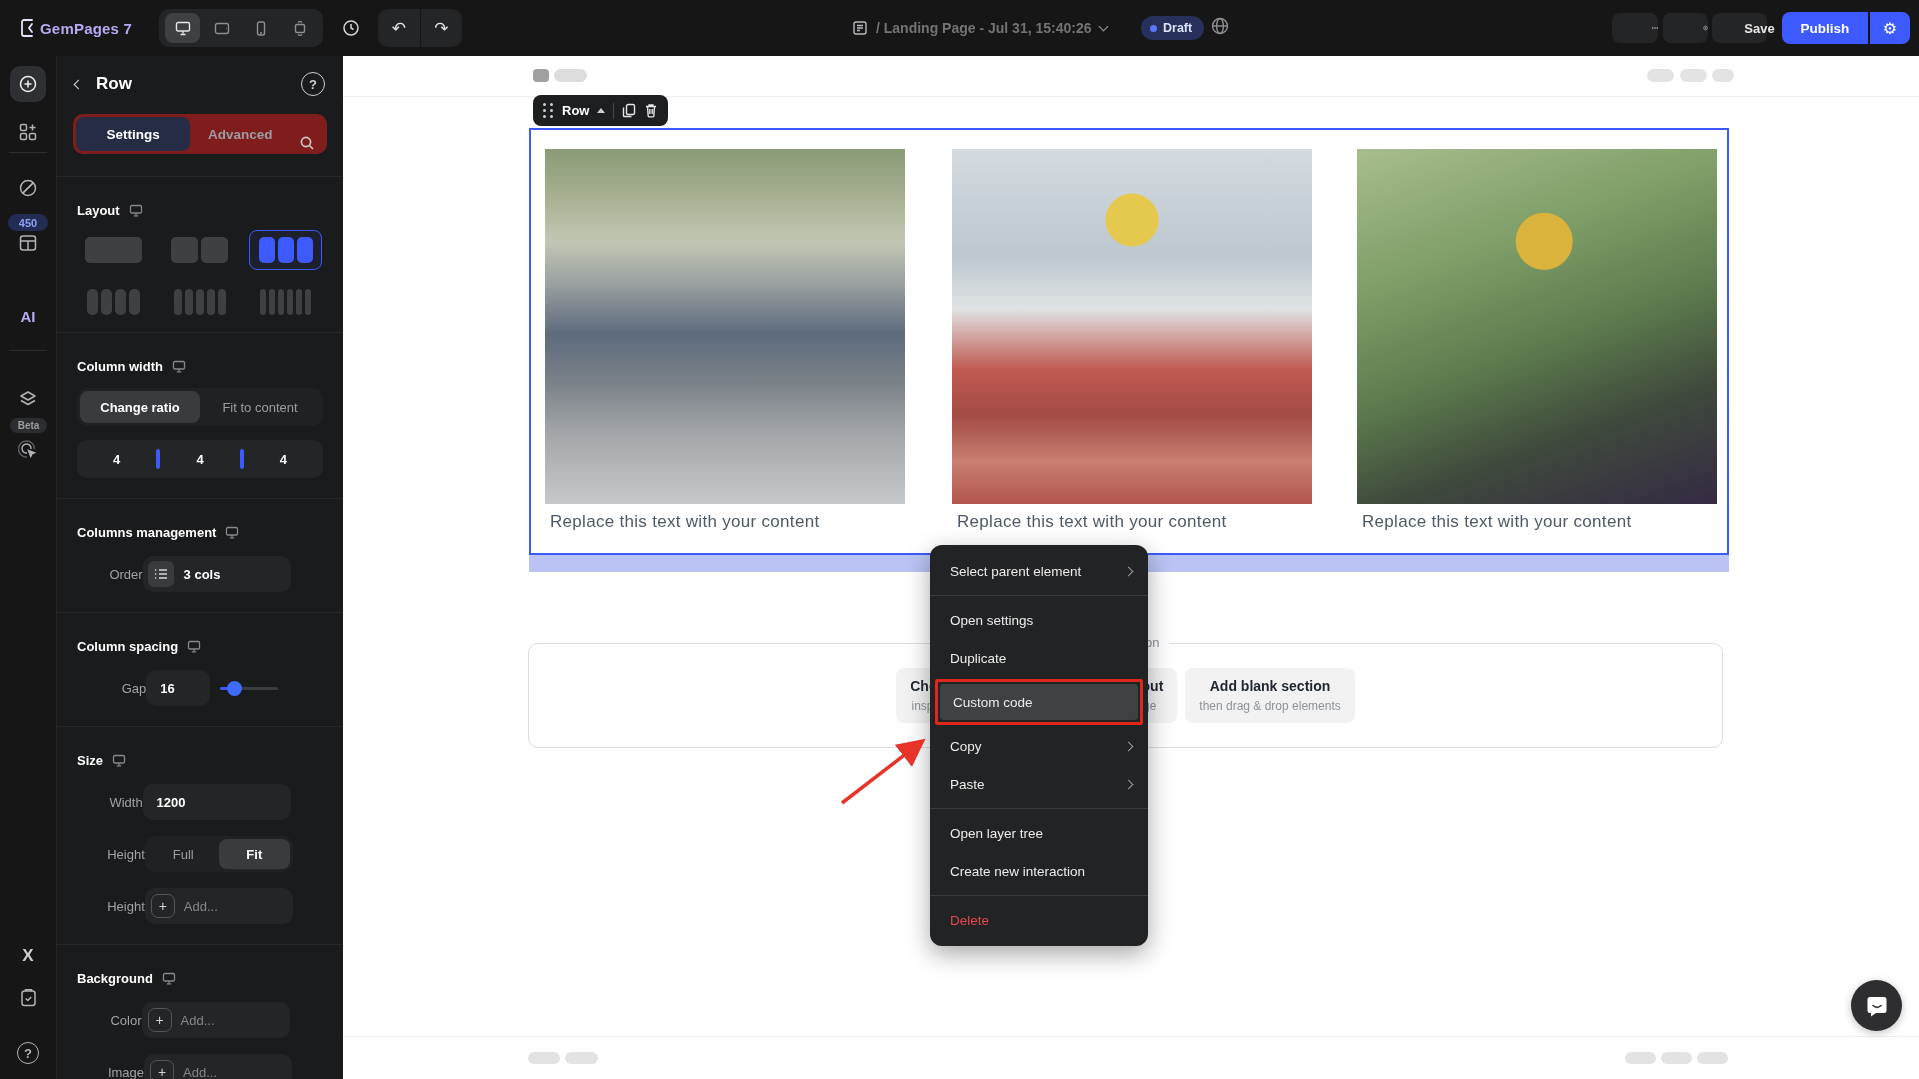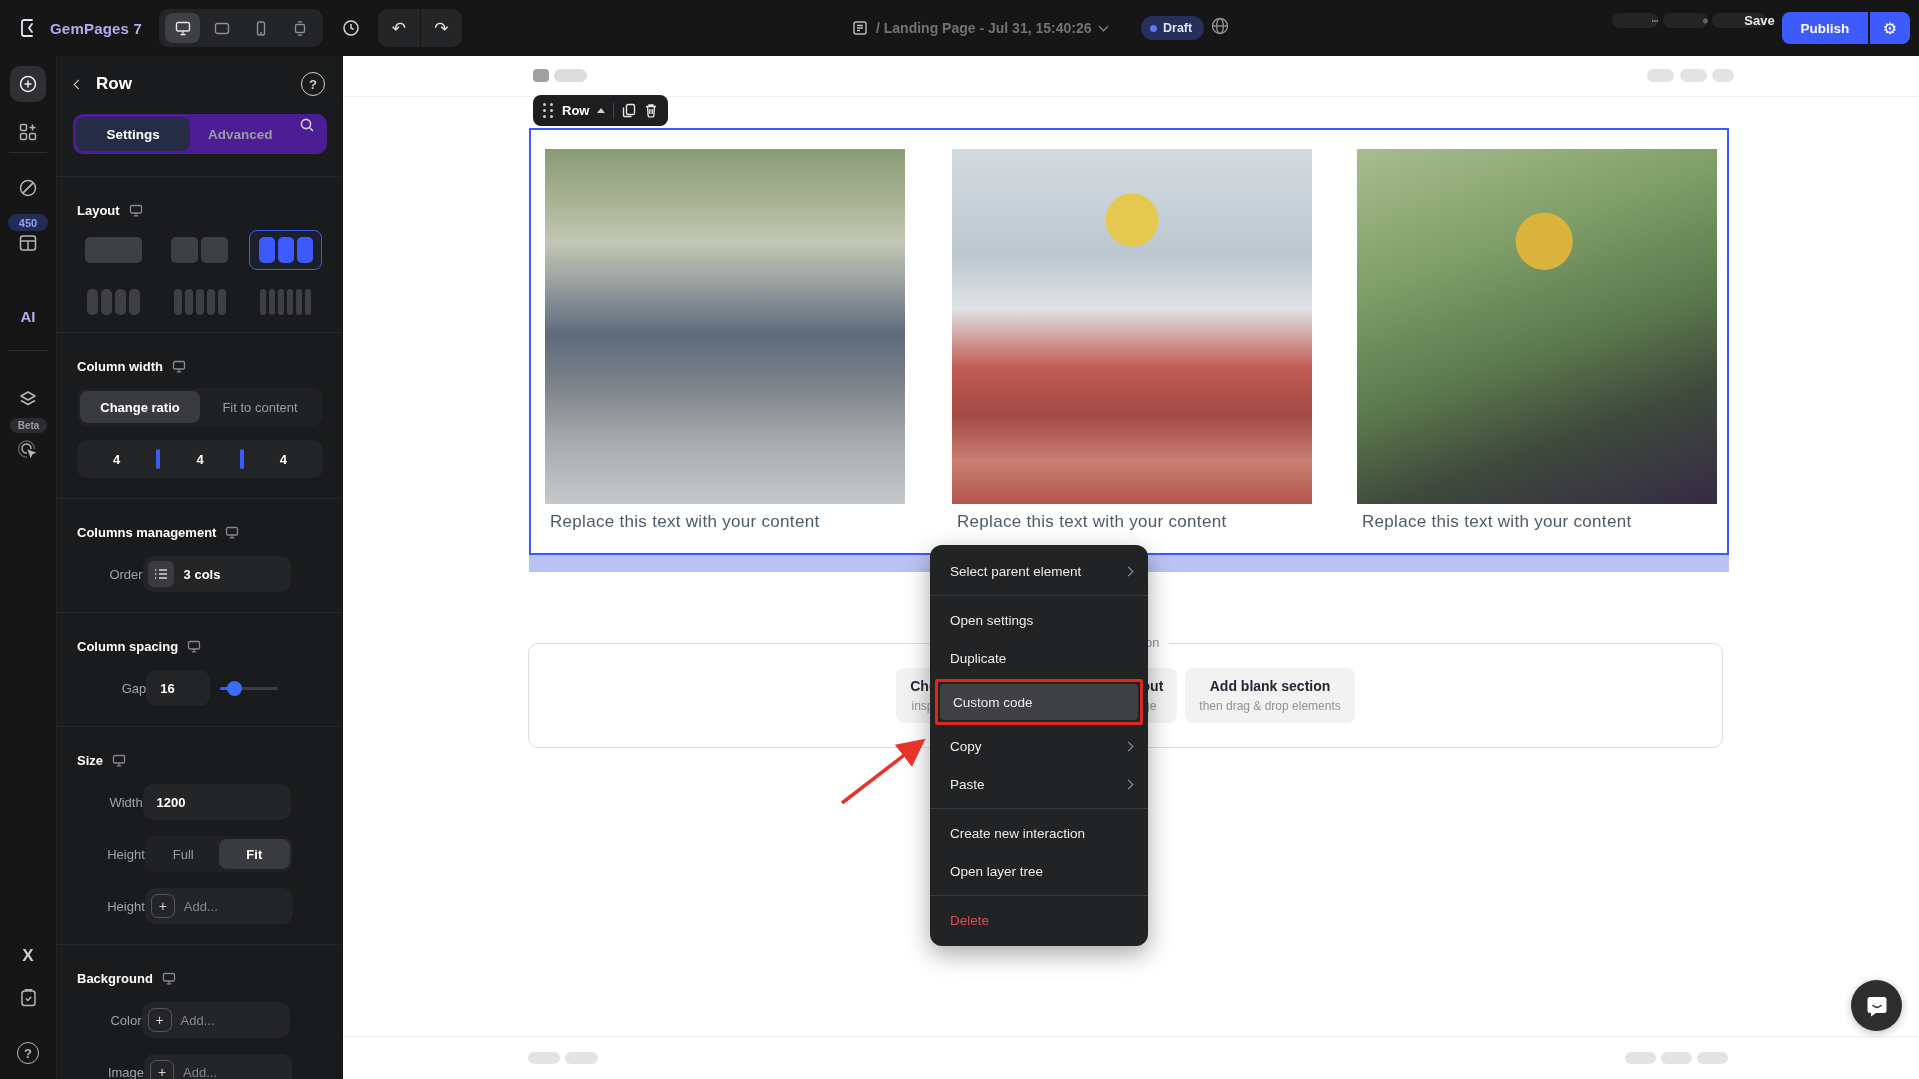--- a/index.html
+++ b/index.html
@@ -21,21 +21,21 @@
   .ubtn:first-child { border-right:1px solid #161617; }
   .crumb { position:absolute; left:852px; top:0; height:56px; display:flex; align-items:center; gap:8px; color:#737373; font-size:14px; font-weight:600; }
   .chev { display:inline-block; width:7px; height:7px; border-right:1.6px solid #9a9da3; border-bottom:1.6px solid #9a9da3; }
   .chev.down { transform:rotate(45deg); margin-top:-3px; }
   .chev.right { transform:rotate(-45deg); }
   .chev.left { transform:rotate(135deg); }
   .draft { position:absolute; left:1141px; top:16px; height:24px; padding:0 12px 0 9px; background:#27305a; border-radius:12px;
            display:flex; align-items:center; gap:6px; color:#dbe2fb; font-size:12.5px; font-weight:600; }
   .draft i { width:7px; height:7px; border-radius:50%; background:#5b76f7; }
   .globe { position:absolute; left:1210px; top:16px; color:#8f9094; }
-  .sqbtn { position:absolute; top:13px; height:15px; background:#242527; border-radius:8px; display:flex; align-items:center; justify-content:center; color:#e7e7e7; font-size:13px; font-weight:600;padding-left:40px; }
+  .sqbtn { position:absolute; top:13px; height:30px; background:#242527; border-radius:8px; display:flex; align-items:center; justify-content:center; color:#e7e7e7; font-size:13px; font-weight:600;padding-left:40px; }
   .pubgrp { position:absolute; left:1782px; top:12px; height:32px; display:flex; gap:2px; }
   .pubbtn { background:#3d5afe; color:#fff; font-size:13.5px; font-weight:600; border:none; border-radius:8px 0 0 8px;
             width:86px; height:32px; cursor:pointer; }
   .gearbtn { background:#3d5afe; color:#fff; width:40px; height:32px; border:none; border-radius:0 8px 8px 0; font-size:16px; }
 
   
   .rail { position:absolute; left:0; top:56px; width:56px; height:1023px; background:#161617; z-index:15; }
   .rail-item { position:absolute; left:0; width:56px; display:flex; justify-content:center; color:#b3b4b8; }
   .addbtn { position:absolute; left:10px; top:10px; width:36px; height:36px; background:#2f3033; border-radius:10px;
             display:flex; align-items:center; justify-content:center; color:#efefef; }
@@ -49,21 +49,21 @@
   .xlogo { color:#cfcfcf; font-weight:700; font-size:17px; }
   .helpc { width:22px; height:22px; border:1.6px solid #b3b4b8; border-radius:50%; display:flex; align-items:center; justify-content:center; font-size:13px; font-weight:700; }
 
   
   .panel { position:absolute; left:56px; top:56px; width:287px; height:1023px; background:#1a1b1c;
            border-left:1px solid #242527; z-index:15; overflow:hidden; color:#fff; }
   .phead { height:56px; display:flex; align-items:center; padding:0 18px; gap:14px; }
   .ptitle { font-size:17px; font-weight:700; flex:1; }
   .phelp { position:relative; width:24px; height:24px; border:1.6px solid #cfcfcf; border-radius:50%; color:#cfcfcf;
            display:flex; align-items:center; justify-content:center; font-size:13px; font-weight:700; }
-  .tabs { margin:2px 16px 0; height:40px; background:#4c1d95; border-radius:10px; display:flex; align-items:flex-start; padding:3px; }
+  .tabs { margin:2px 16px 0; height:40px; background:#7f1d1d; border-radius:10px; display:flex; align-items:flex-end; padding:3px; }
   .tab { flex:1.15; height:34px; display:flex; align-items:center; justify-content:center; color:#9a9da3; font-size:13.5px; font-weight:600; border-radius:8px; }
   .tab.active { background:#262c45; color:#fff; }
   .tab.adv { flex:1; }
   .tabsearch { width:34px; display:flex; align-items:center; justify-content:center; color:#cfcfcf; }
   .pdiv { height:1px; background:#27282a; margin-top:20px; }
   .pdiv.t { margin-top:22px; }
   .psec { padding:26px 20px 0; }
   .slab { display:flex; align-items:center; gap:9px; color:#fff; font-size:13px; font-weight:700; }
   .slab svg { color:#87898d; }
   .lgrid { display:flex; flex-wrap:wrap; gap:12px 13px; margin-top:12px; }
@@ -131,21 +131,21 @@
 
   .chatbtn { position:absolute; left:1508px; top:924px; width:51px; height:51px; border-radius:50%; background:#2e2e30;
              display:flex; align-items:center; justify-content:center; z-index:30; box-shadow:0 2px 8px rgba(0,0,0,.25); }
 
   svg.ic { display:block; }
 </style>
 </head>
 <body>
 
 <div class="topbar">
-  <div class="tb-abs" style="left:18px; gap:10px;">
+  <div class="tb-abs" style="left:18px; ">
     <svg class="ic logo-ic" viewBox="0 0 22 22" fill="none" stroke="#e8e4f7" stroke-width="1.8" stroke-linecap="round">
       <path d="M14 3h-8a2 2 0 0 0-2 2v12a2 2 0 0 0 2 2h8"></path>
         <path d="M14 7l-3 4 3 4"></path>
     </svg>
     <span class="logo-txt">GemPages 7</span>
   </div>
 
   <div class="devgrp">
     <span class="devitem active">
       <svg class="ic" width="16" height="15" viewBox="0 0 16 15" fill="none" stroke="currentColor" stroke-width="1.4">
@@ -563,24 +563,24 @@
         <span class="sp"></span>
         <span class="chev right"></span>
     </div>
     <div class="mi">
       <span>Paste</span>
         <span class="sp"></span>
         <span class="chev right"></span>
     </div>
     <div class="mdiv"></div>
     <div class="mi">
+        <span>Open layer tree</span>
+      </div>
+    <div class="mi">
         <span>Create new interaction</span>
-      </div>
-    <div class="mi">
-        <span>Open layer tree</span>
       </div>
     <div class="mdiv"></div>
     <div class="mi danger">
         <span>Delete</span>
       </div>
   </div>
 
   <svg class="arrowsvg">
     <defs>
       <marker id="ah" markerWidth="9" markerHeight="9" refX="6" refY="4" orient="auto">

